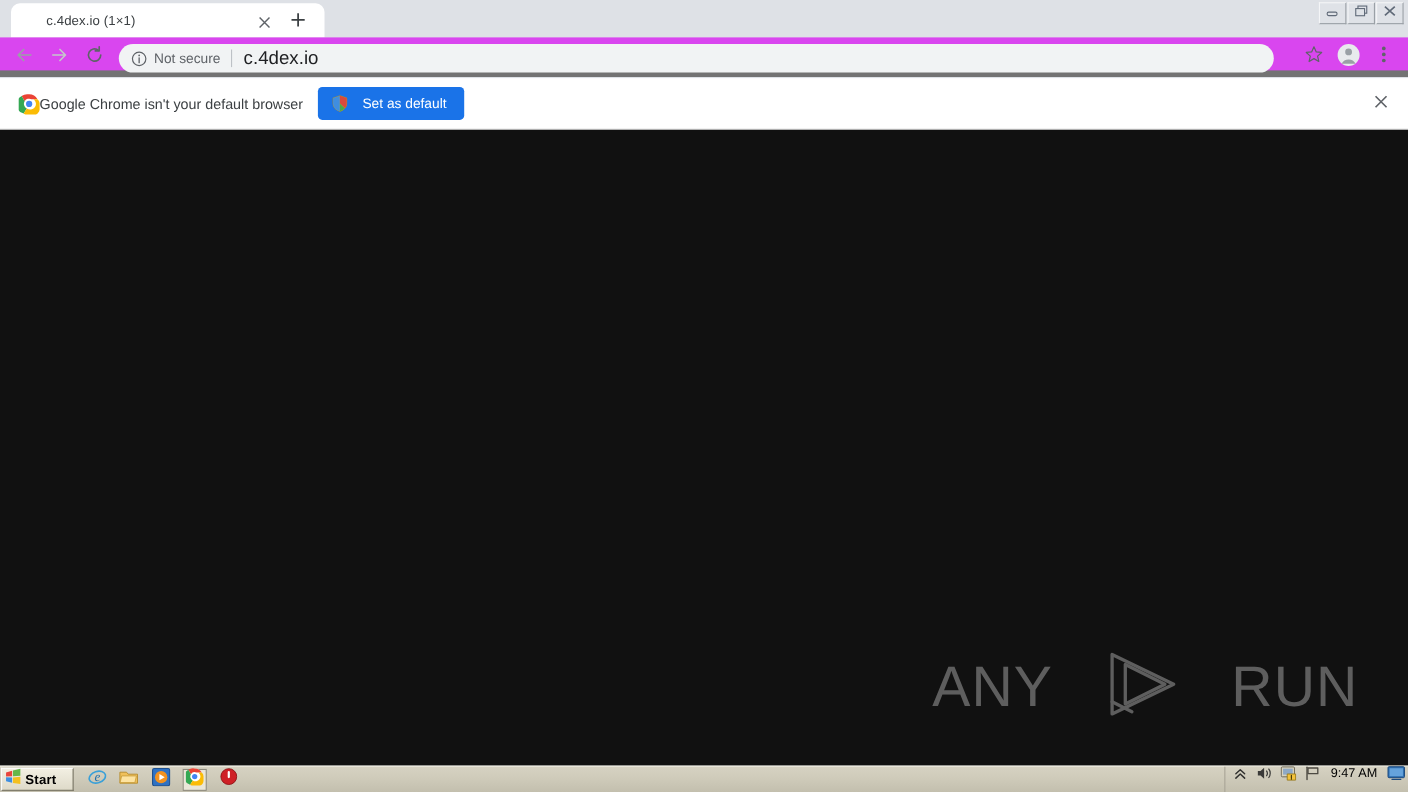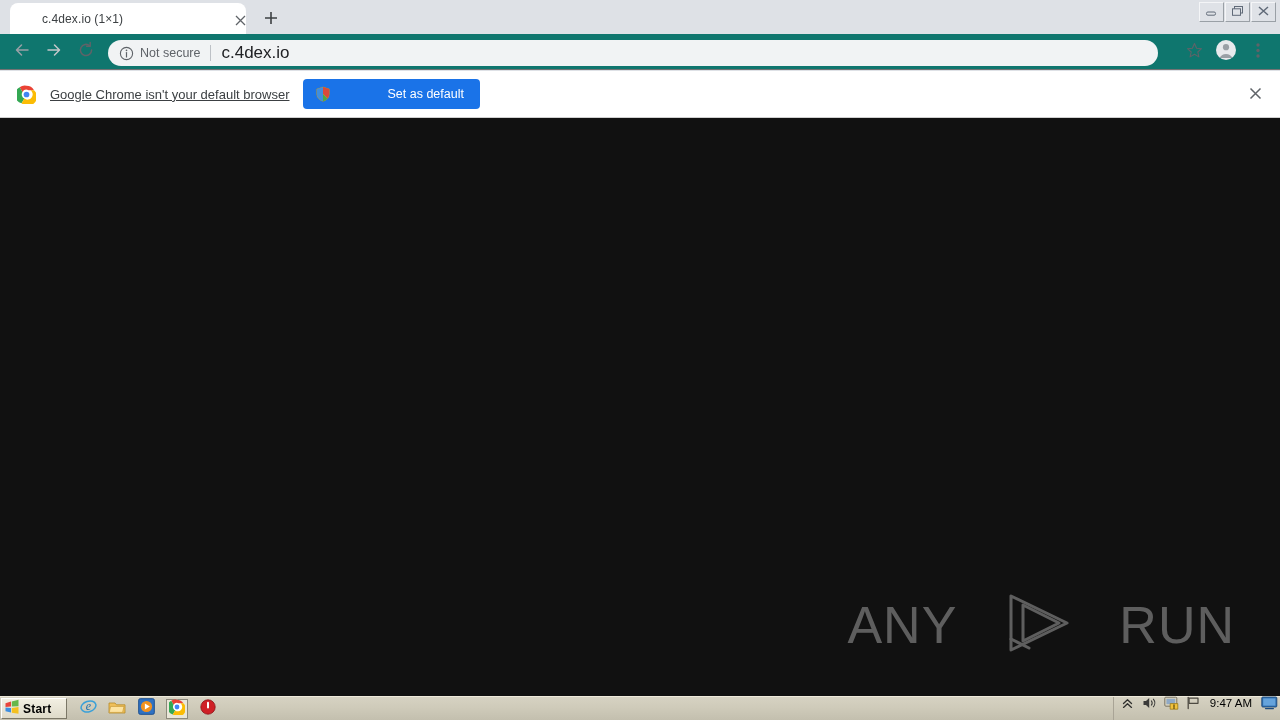--- a/index.html
+++ b/index.html
@@ -11,21 +11,21 @@
   }
 
   
   .tabstrip {
     position: absolute; left: 0; top: 0;
     width: 1280px; height: 34px;
     background: #dee1e6;
   }
   .tab {
     position: absolute; left: 10px; top: 3px;
-    width: 236px; height: 31px;
+    width: 285px; height: 31px;
     background: #ffffff;
     border-radius: 8px 8px 0 0;
     display: flex; align-items: center;
   }
   .tab-title {
     position: absolute; left: 32px; top: 9px;
     font-size: 12px; color: #3c4043;
     white-space: nowrap;
     letter-spacing: .1px;
   }
@@ -56,22 +56,22 @@
     border: 1px solid #9aa0a6;
     border-top-color: #f4f5f7;
     border-left-color: #f4f5f7;
     display: flex; align-items: center; justify-content: center;
   }
 
   
   .toolbar {
     position: absolute; left: 0; top: 34px;
     width: 1280px; height: 36px;
-    background: #0f766e;
-    border-bottom: 1px solid #737373;
+    background: #d946ef;
+    border-bottom: 6px solid #737373;
   }
   .navbtn {
     position: absolute; top: 4px;
     width: 28px; height: 28px;
     display: flex; align-items: center; justify-content: center;
     border-radius: 50%;
   }
   .omnibox {
     position: absolute; left: 108px; top: 6px;
     width: 1050px; height: 26px;
@@ -114,34 +114,31 @@
     width: 1280px; height: 47px;
     background: #ffffff;
     border-bottom: 1px solid #d0d0d0;
     display: flex; align-items: center;
   }
   .infobar-logo {
     margin-left: 17px; width: 19px; height: 19px;
     flex: none;
   }
   .infobar-text {
-    margin-left: 14px;
     font-size: 13px; color: #3c4043;
     white-space: nowrap;
-    text-decoration: underline;
   }
   .setdefault-btn {
     margin-left: 14px;
     height: 30px; min-width: 125px;
     background: #1a73e8;
     border: none; border-radius: 4px;
     display: flex; align-items: center;
     padding: 0 16px 0 12px;
     cursor: pointer;
-    gap: 44px;
   }
   .shield { width: 16px; height: 16px; flex: none; }
   .setdefault-label {
     margin-left: 12px;
     color: #ffffff; font-size: 12.5px;
     white-space: nowrap;
   }
   .infobar-close {
     position: absolute; right: 15px; top: 14px;
     width: 20px; height: 20px;

